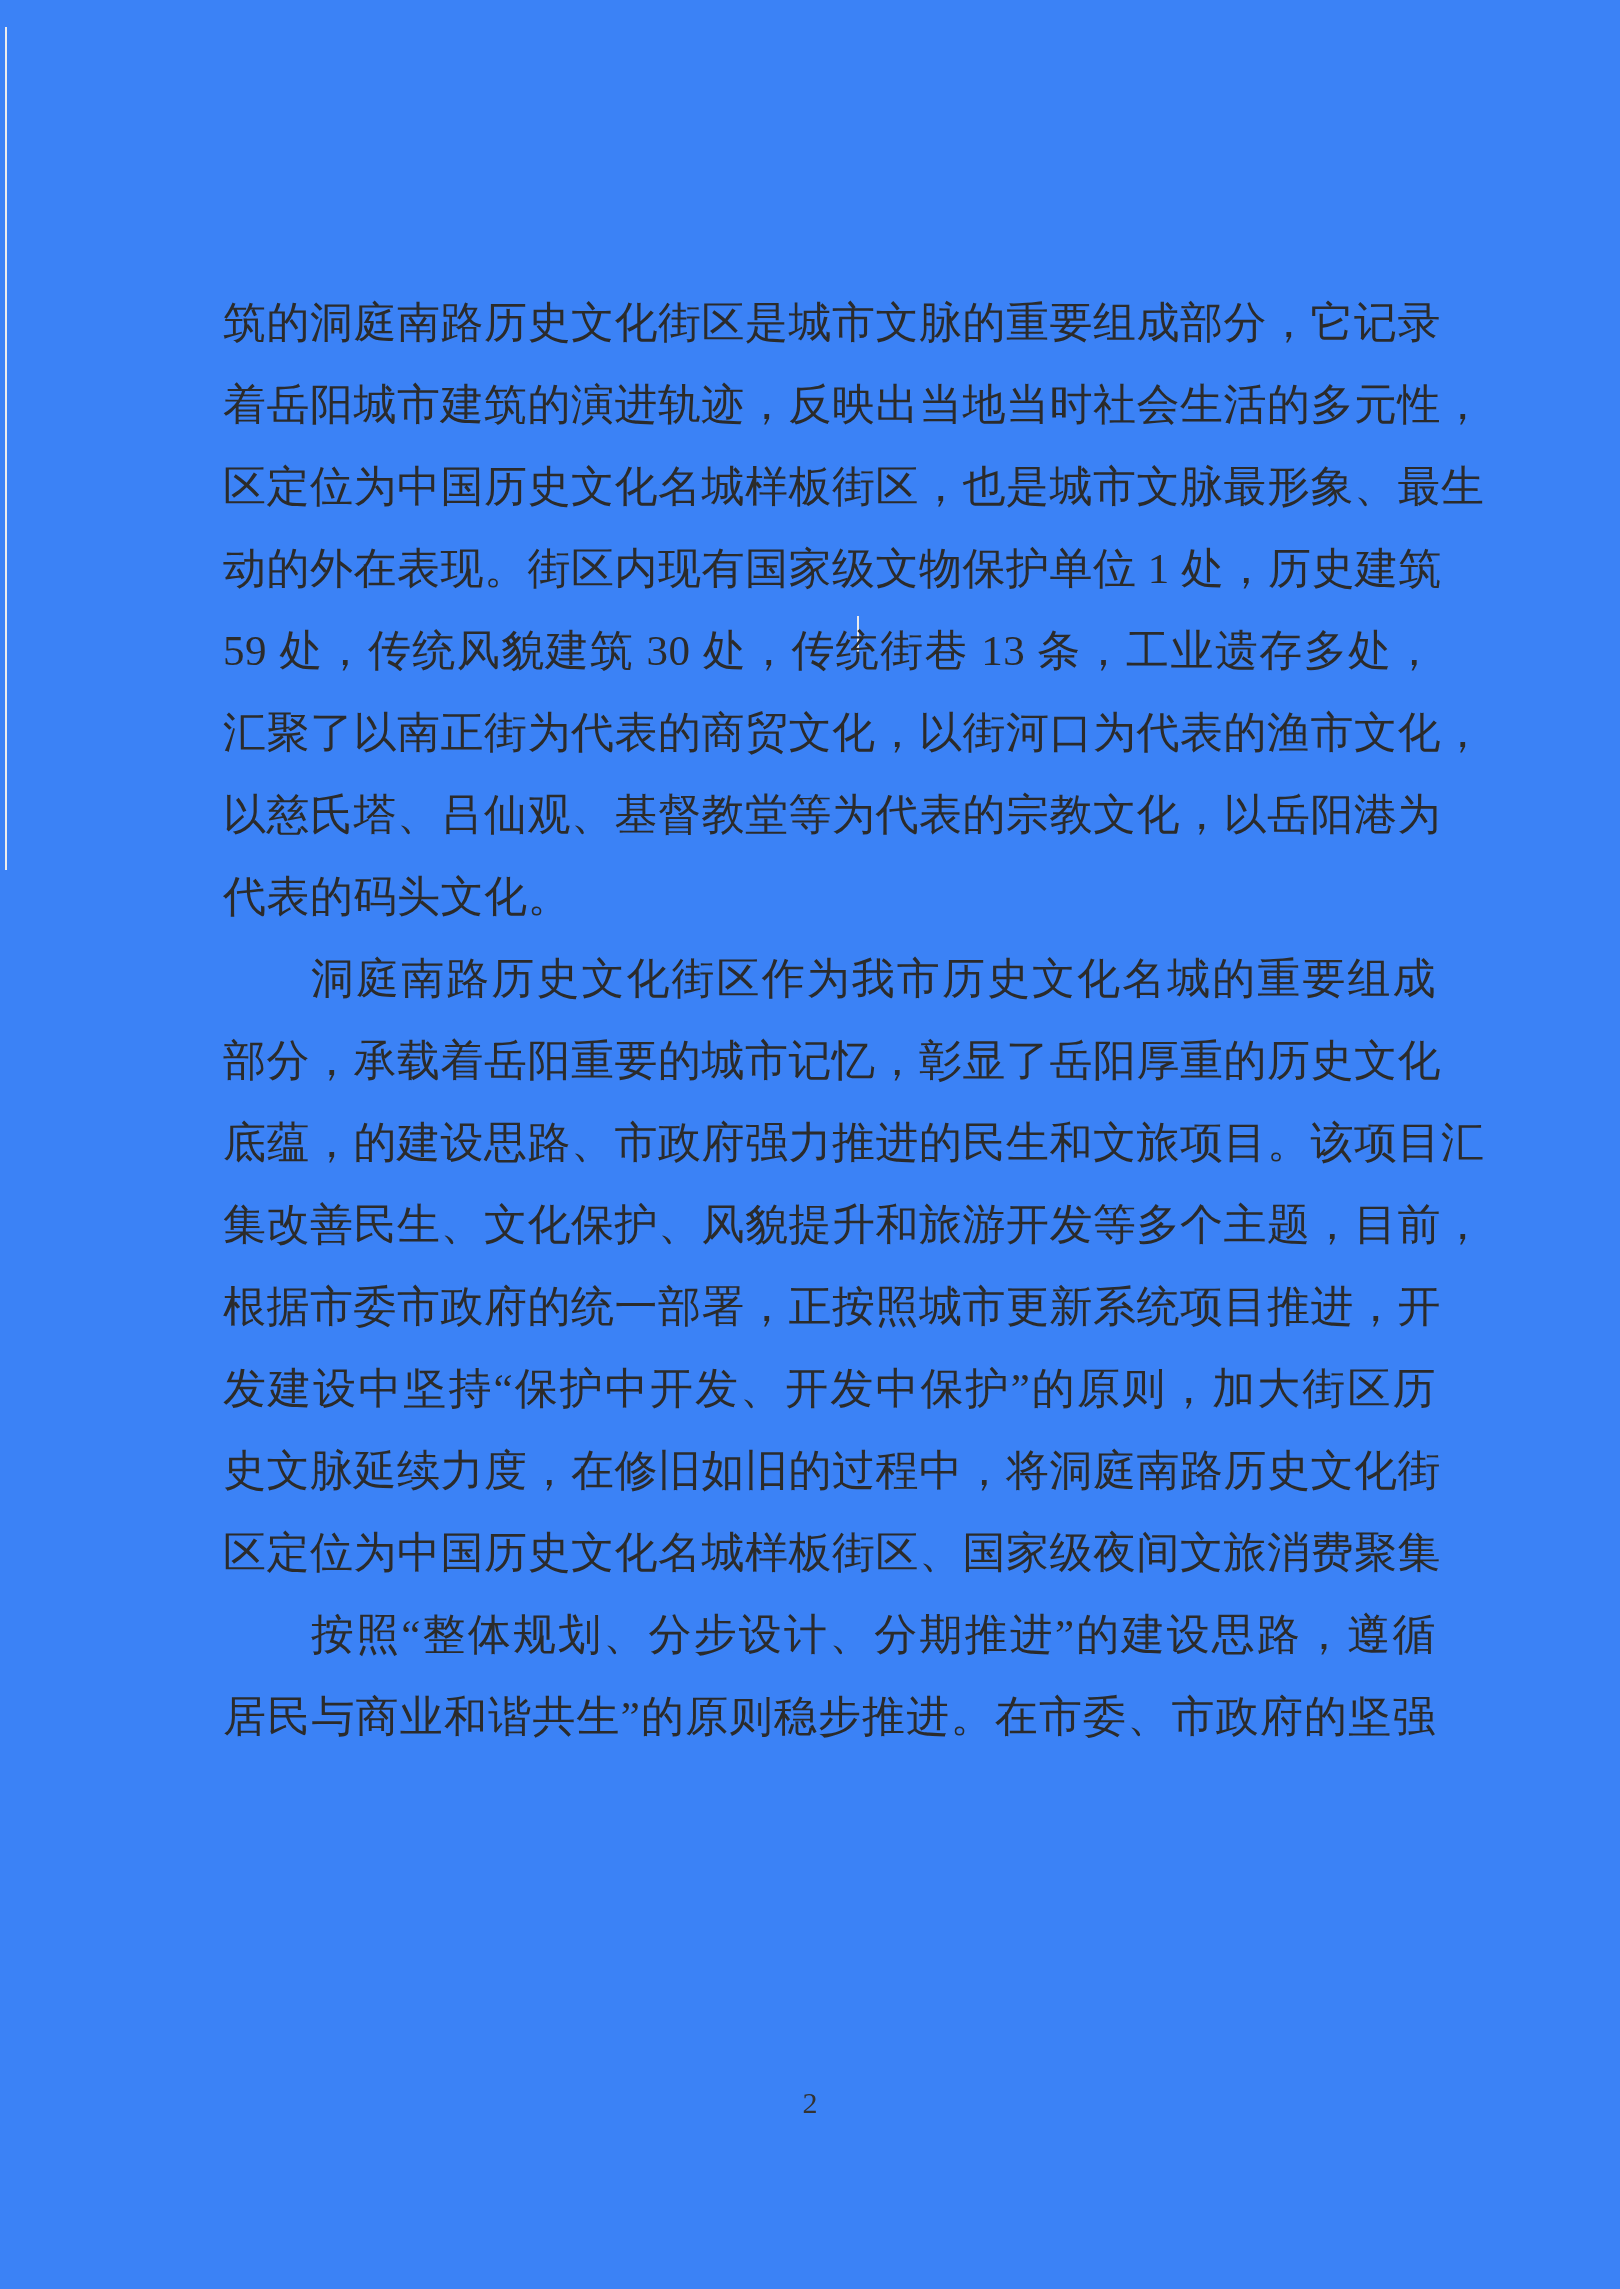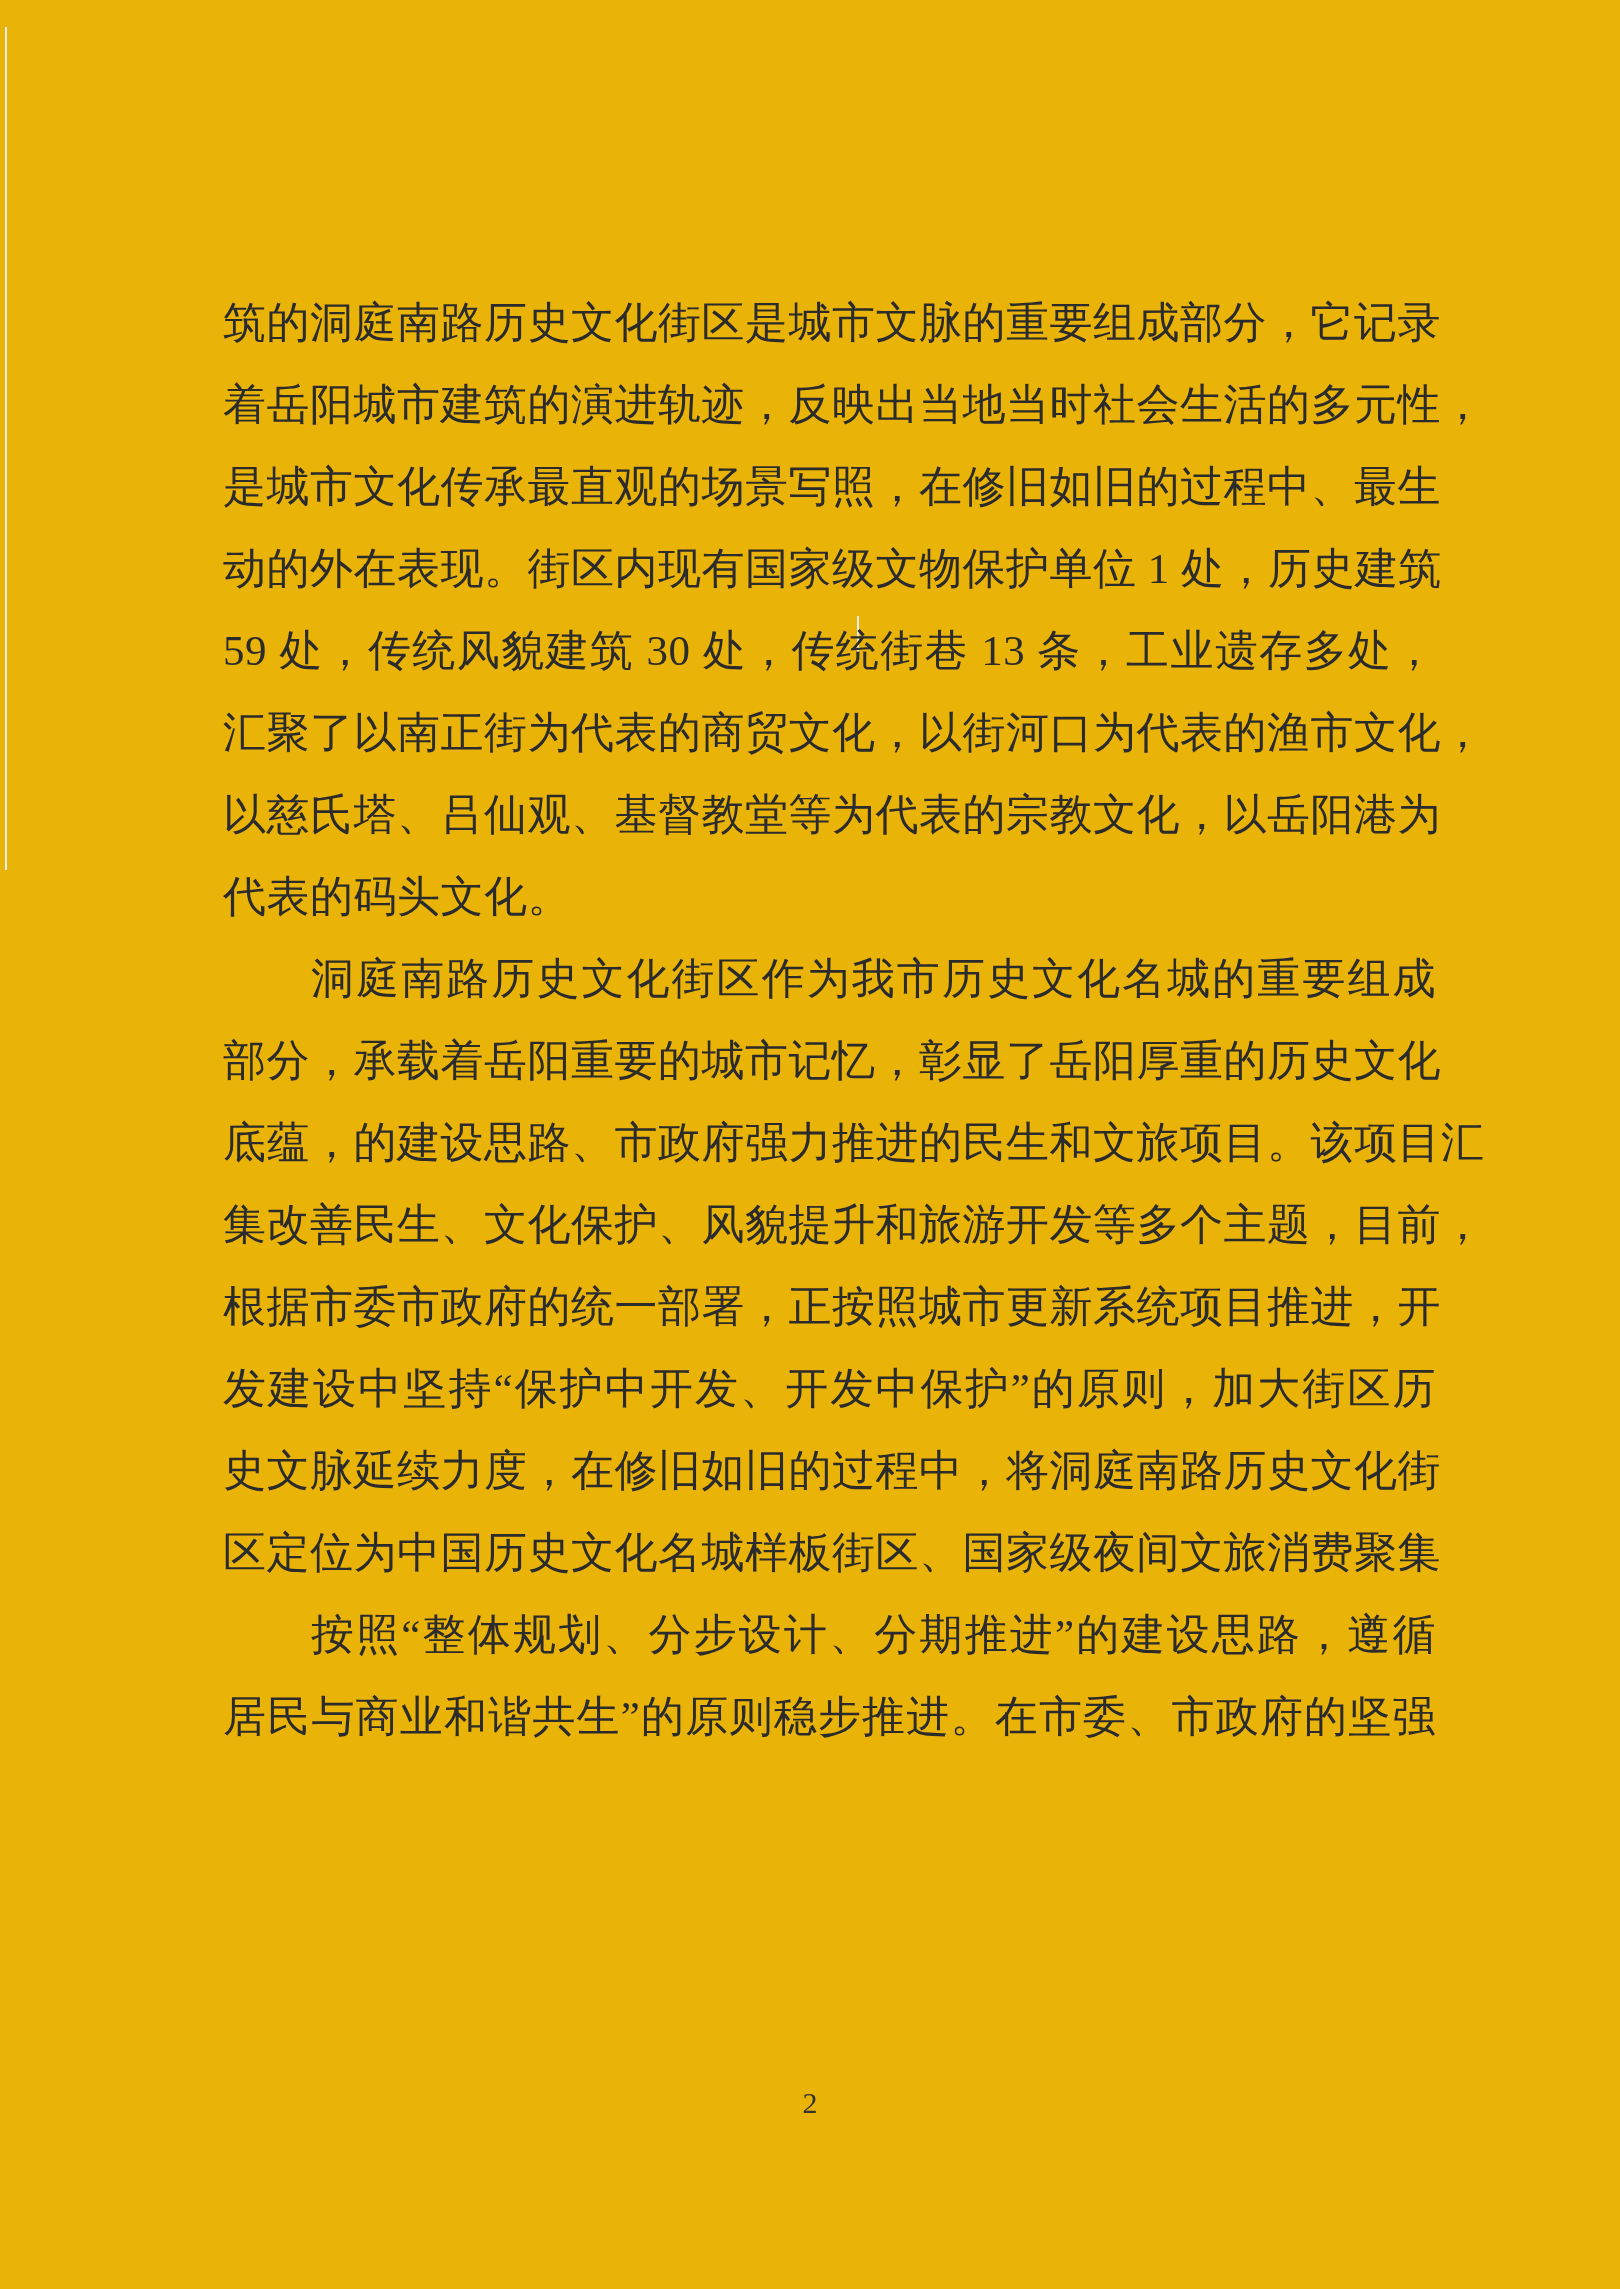--- a/index.html
+++ b/index.html
@@ -10,21 +10,21 @@
   body {
     position: relative;
     width: 1620px;
     height: 2290px;
     overflow: hidden;
     font-family: "Liberation Serif", "DejaVu Serif", serif;
   }
   .page {
     position: absolute;
     inset: 0;
-    background: #eab308;
+    background: #3b82f6;
   }
   
   .artifact-left-streak {
     position: absolute;
     left: 4.9px;
     top: 27.4px;
     width: 2px;
     height: 843px;
     background: #ededed;
   }
@@ -76,21 +76,21 @@
 </head>
 <body>
 
 <div class="page">
   <div class="artifact-left-streak"></div>
   <div class="artifact-mid-dash"></div>
 
   <div class="text-block">
       <div class="line">筑的洞庭南路历史文化街区是城市文脉的重要组成部分，它记录</div>
       <div class="line">着岳阳城市建筑的演进轨迹，反映出当地当时社会生活的多元性，</div>
-      <div class="line">是城市文化传承最直观的场景写照，在修旧如旧的过程中、最生</div>
+      <div class="line">区定位为中国历史文化名城样板街区，也是城市文脉最形象、最生</div>
       <div class="line">动的外在表现。街区内现有国家级文物保护单位 1 处，历史建筑</div>
       <div class="line">59 处，传统风貌建筑 30 处，传统街巷 13 条，工业遗存多处，</div>
       <div class="line">汇聚了以南正街为代表的商贸文化，以街河口为代表的渔市文化，</div>
       <div class="line">以慈氏塔、吕仙观、基督教堂等为代表的宗教文化，以岳阳港为</div>
       <div class="line para-end">代表的码头文化。</div>
       <div class="line indent">洞庭南路历史文化街区作为我市历史文化名城的重要组成</div>
       <div class="line">部分，承载着岳阳重要的城市记忆，彰显了岳阳厚重的历史文化</div>
       <div class="line">底蕴，的建设思路、市政府强力推进的民生和文旅项目。该项目汇</div>
       <div class="line">集改善民生、文化保护、风貌提升和旅游开发等多个主题，目前，</div>
       <div class="line">根据市委市政府的统一部署，正按照城市更新系统项目推进，开</div>

